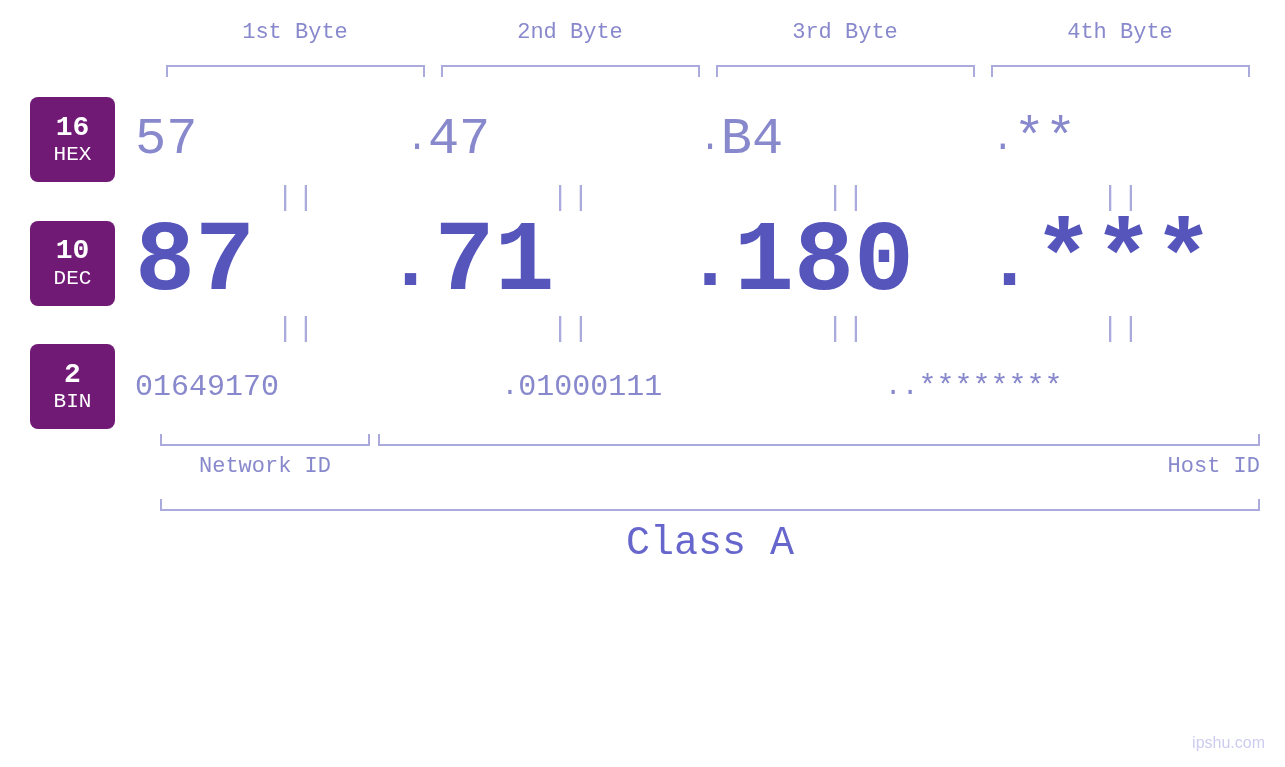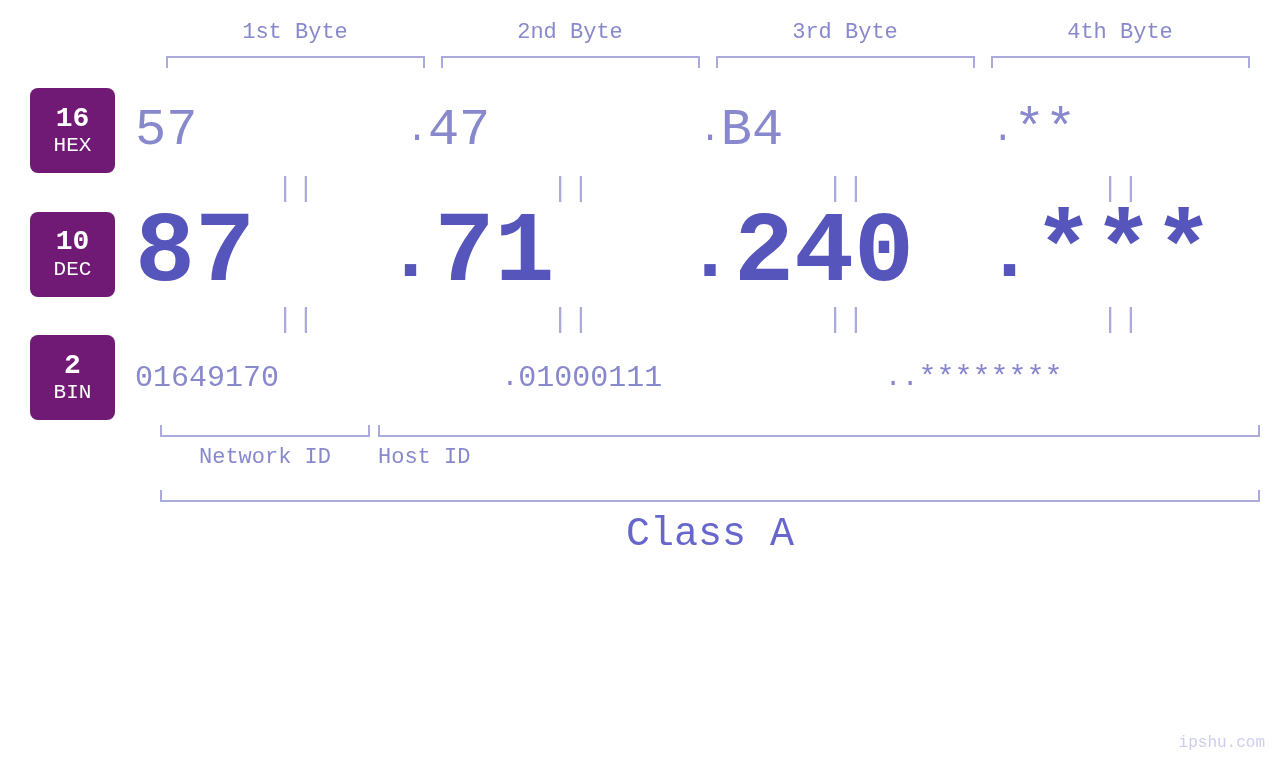--- a/index.html
+++ b/index.html
@@ -27,21 +27,21 @@
       width: 1100px;
       margin-left: 130px;
       margin-bottom: 0px;
     }
     .byte-header {
       flex: 1;
       text-align: center;
       color: #8888cc;
       font-size: 22px;
       font-family: 'Courier New', Courier, monospace;
-      padding-bottom: 11px;
+      padding-bottom: 20px;
     }
 
     
     .bracket-row {
       display: flex;
       width: 1100px;
       margin-left: 130px;
       margin-bottom: 20px;
     }
     .bracket {
@@ -182,21 +182,21 @@
     }
     .net-label {
       width: 210px;
       text-align: center;
       color: #8888cc;
       font-size: 22px;
       font-family: 'Courier New', Courier, monospace;
     }
     .host-label {
       flex: 1;
-      text-align: left;
+      text-align: right;
       color: #8888cc;
       font-size: 22px;
       font-family: 'Courier New', Courier, monospace;
       margin-left: 8px;
     }
 
     
     .class-bracket-row {
       display: flex;
       width: 1100px;
@@ -222,21 +222,21 @@
       margin-top: 10px;
     }
 
     
     .watermark {
       position: absolute;
       bottom: 15px;
       right: 20px;
       color: #ccccee;
       font-size: 16px;
-      font-family: Liberation Mono, monospace;
+      font-family: Liberation Sans, sans-serif;
     }
   </style>
 </head>
 <body>
 
 <div class="main-container">
 
   <div class="byte-headers">
     <div class="byte-header">1st Byte</div>
     <div class="byte-header">2nd Byte</div>
@@ -290,21 +290,21 @@
     <div class="values-area">
       <div class="byte-value">
         <span class="dec-val">87</span>
       </div>
       <span class="dec-dot">.</span>
       <div class="byte-value">
         <span class="dec-val">71</span>
       </div>
       <span class="dec-dot">.</span>
       <div class="byte-value">
-        <span class="dec-val">240</span>
+        <span class="dec-val">180</span>
       </div>
       <span class="dec-dot">.</span>
       <div class="byte-value">
         <span class="dec-val">***</span>
       </div>
     </div>
   </div>
 
   <div class="eq-row">
     <div class="eq-item">||</div>

